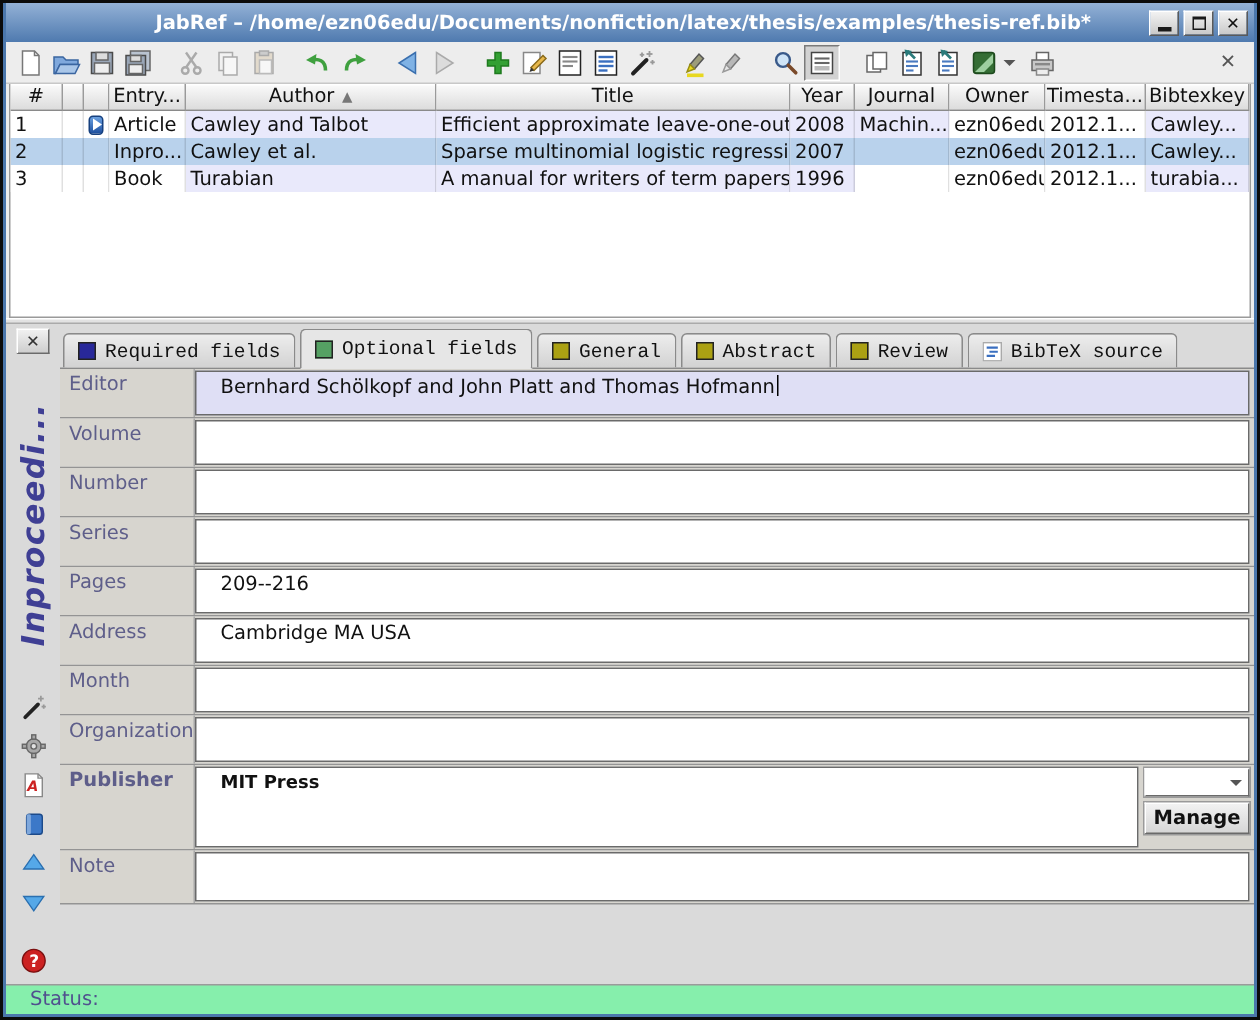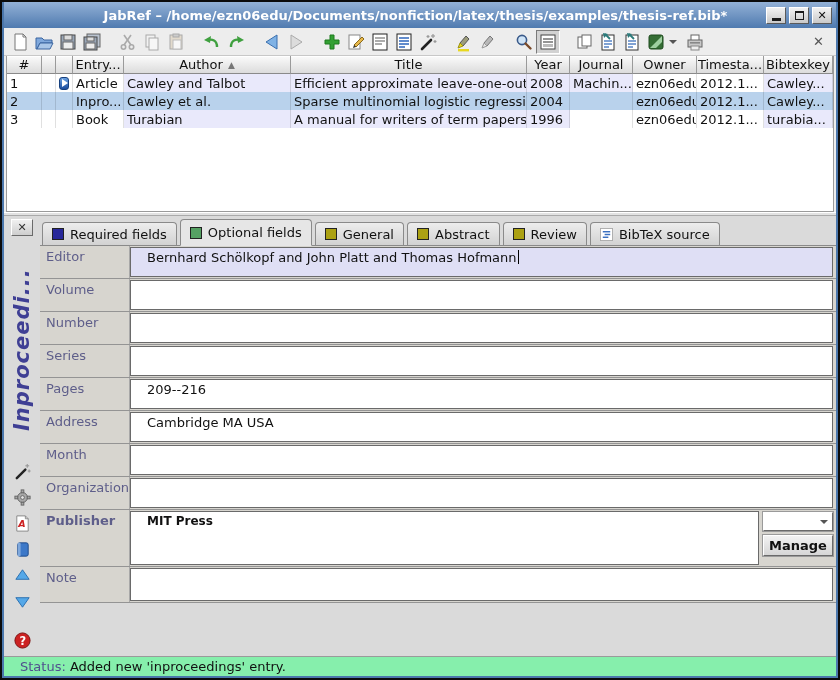--- a/index.html
+++ b/index.html
@@ -74,21 +74,21 @@
               display:flex; align-items:center; justify-content:center; }
   .vlabel { writing-mode:vertical-rl; transform:rotate(180deg); font-style:italic; font-weight:bold;
             font-size:21px; color:#3F3F94; height:185px; margin-top:10px; letter-spacing:1px;
             white-space:nowrap; overflow:hidden; }
   .strip-icons { margin-top:auto; display:flex; flex-direction:column; align-items:center; gap:7px; padding-bottom:6px; }
   .strip-icons svg { width:19px; height:19px; display:block; }
   .strip-gap { height:6px; }
 
   .ed-main { flex:1; display:flex; flex-direction:column; overflow:hidden; }
   .etabs { height:30px; flex:0 0 30px; display:flex; align-items:flex-end; padding-left:2px;
-           border-bottom:1px solid #8A8A8A; }
+           border-bottom:1px solid #8A8A8A;font-family:Liberation Mono, monospace; }
   .etab { height:23px; background:linear-gradient(#EDEDED,#D2D2D2); border:1px solid #8A8A8A;
           border-bottom:none; border-radius:4px 4px 0 0; margin-right:3px; padding:0 9px;
           display:flex; align-items:center; gap:6px; white-space:nowrap; position:relative; }
   .etab.active { height:27px; background:#E6E6E6; z-index:2; margin-bottom:-1px; border-bottom:1px solid #E6E6E6;margin-top:36px; }
   .sq { width:12px; height:12px; border:1px solid #222; display:inline-block; }
   .sq-req { background:#28289A; } .sq-opt { background:#55A163; } .sq-gen { background:#ABA113; }
 
   .fields { flex:1; overflow:hidden; }
   .frow { display:grid; grid-template-columns:90px 1fr; border-bottom:1px solid #949494;
           box-shadow:inset 0 1px 0 #FCFCFC; }
@@ -376,21 +376,21 @@
       <div class="cell fld">Cawley...</div>
     </div>
 
     <div class="grid row-selected">
       <div class="cell">2</div>
       <div class="cell"></div>
       <div class="cell"></div>
       <div class="cell">Inpro...</div>
       <div class="cell">Cawley et al.</div>
       <div class="cell">Sparse multinomial logistic regressi...</div>
-      <div class="cell">2004</div>
+      <div class="cell">2007</div>
       <div class="cell"></div>
       <div class="cell">ezn06edu</div>
       <div class="cell">2012.1...</div>
       <div class="cell">Cawley...</div>
     </div>
 
     <div class="grid">
       <div class="cell">3</div>
       <div class="cell"></div>
       <div class="cell"></div>
@@ -559,17 +559,16 @@
               <div class="fval">
                 <div class="fin"></div>
               </div>
             </div>
       </div>
     </div>
   </div>
 
   <div class="statusbar">
     <span class="status-prefix">Status:</span>
-    <span> Added new 'inproceedings' entry.</span>
   </div>
 
 </div>
 </div>
 
 </body></html>

